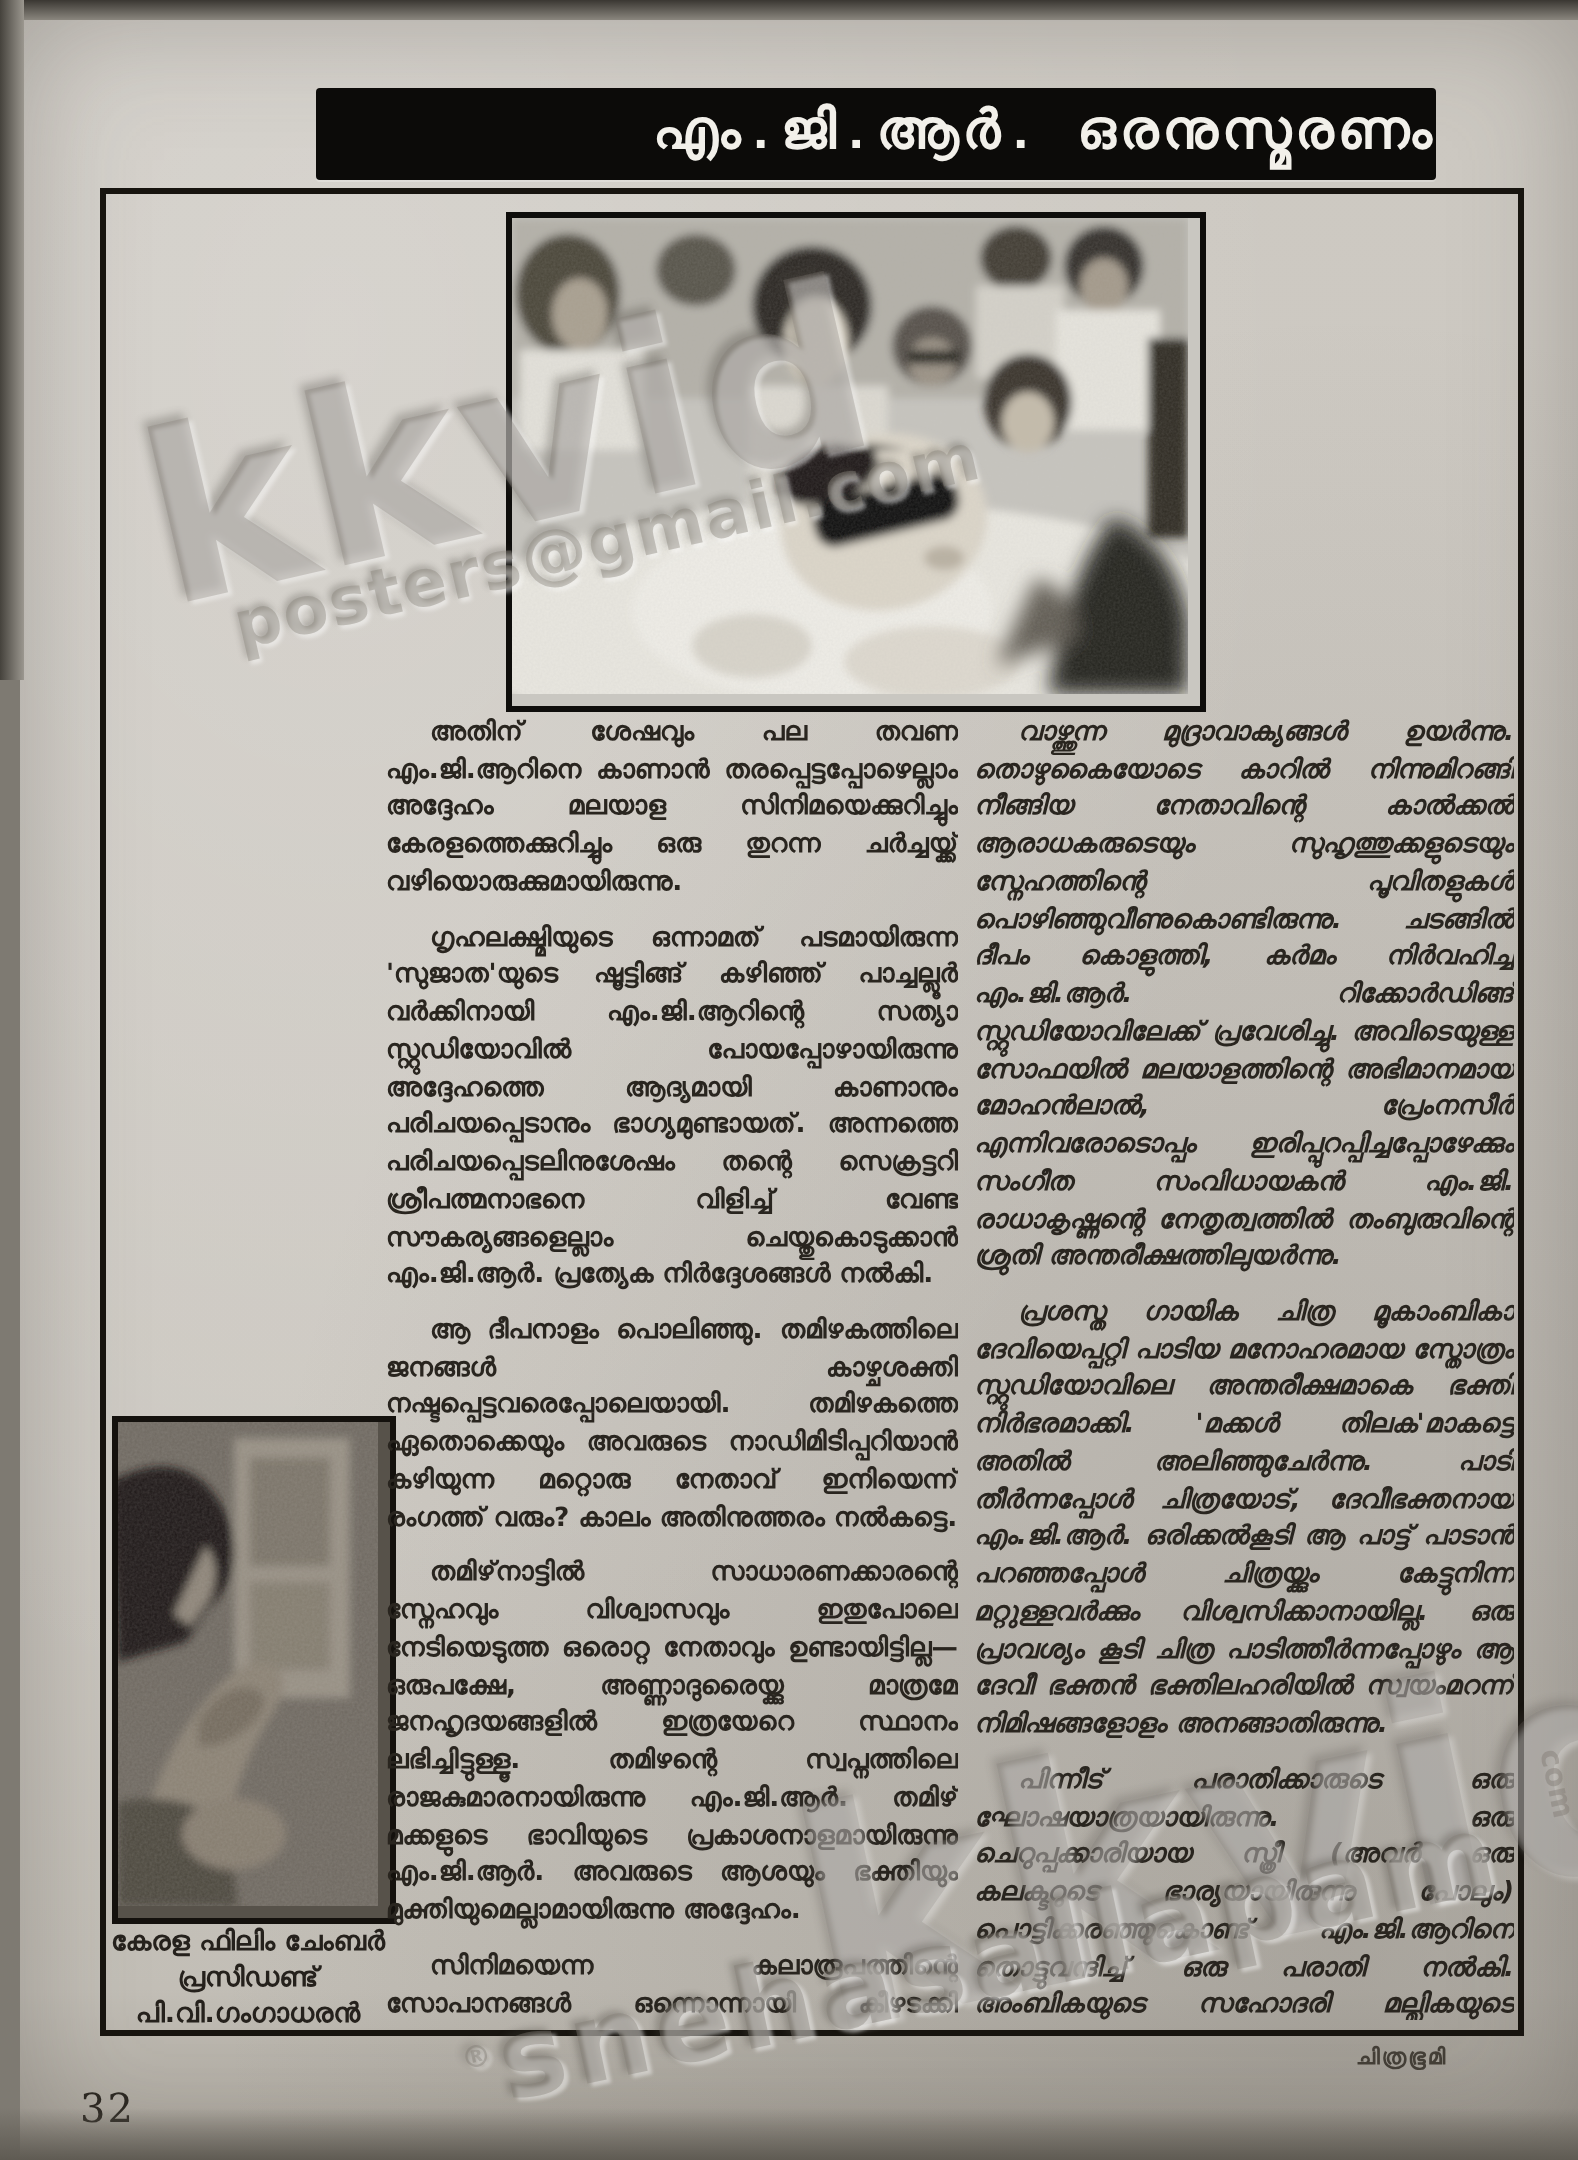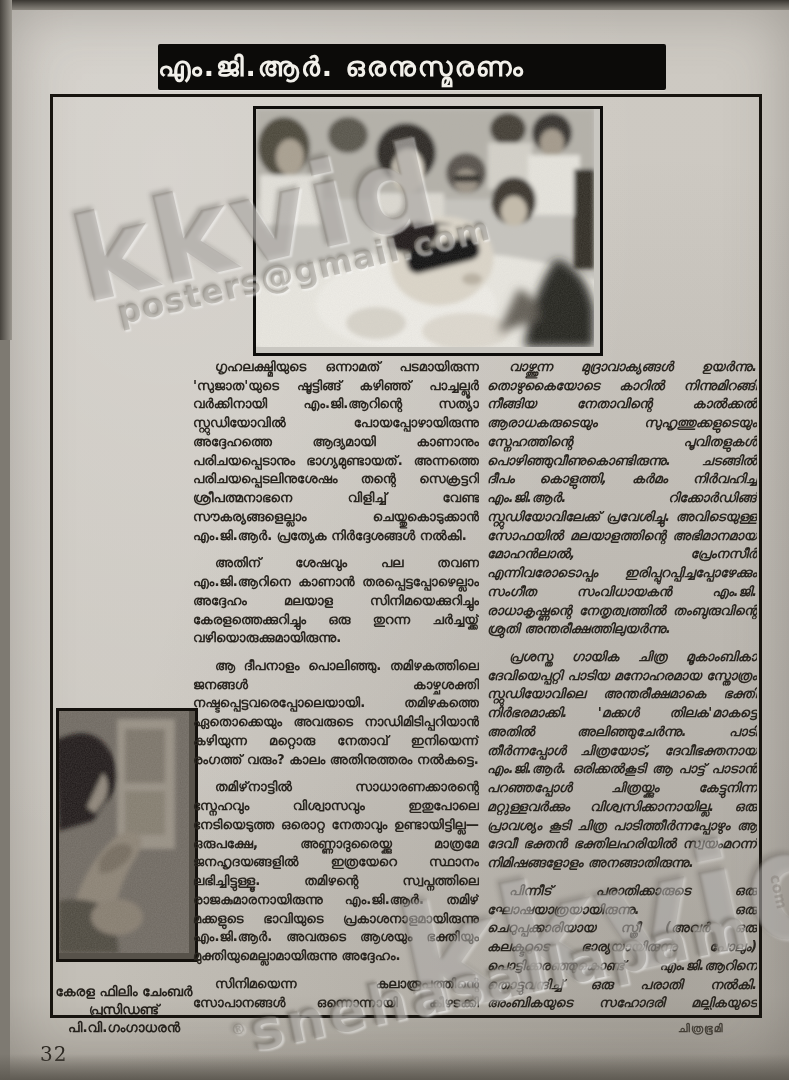--- a/index.html
+++ b/index.html
@@ -16,43 +16,44 @@
       linear-gradient(180deg,#cdc9c2 0%,#ccc8c1 70%,#c2beb6 92%,#a9a49b 100%);
     box-shadow:inset 0 0 60px rgba(80,75,68,0.35);
   }
   .edge-top{position:absolute;left:0;top:0;width:789px;height:10px;
     background:linear-gradient(180deg,#3a3732,#8a867e);}
   .edge-left{position:absolute;left:0;top:0;width:12px;height:340px;
     background:linear-gradient(90deg,#45423c,#9b978f);}
   .edge-bottom{position:absolute;left:0;bottom:0;width:789px;height:26px;
     background:linear-gradient(0deg,#5f5b53,rgba(95,91,83,0));}
   .title-bar{
-    position:absolute;left:148px;top:36px;width:508px;height:46px;
+    position:absolute;left:148px;top:36px;width:560px;height:46px;
     background:#0c0b09;border-radius:2px;
-    display:flex;align-items:center;justify-content:flex-start;
+    display:flex;align-items:center;justify-content:flex-end;
     box-shadow:0 1px 0 rgba(255,255,255,0.25);
+    font-family:Liberation Mono, monospace;
   }
   .title-bar span{
     color:#f2f0ea;font-size:27px;font-weight:bold;letter-spacing:2px;white-space:nowrap;
   }
   .content-frame{
     position:absolute;left:40px;top:86px;width:706px;height:918px;
     border:3px solid #17140f;
   }
   .main-photo{
     position:absolute;left:243px;top:98px;width:344px;height:244px;
     border:3px solid #0e0d0b;background:#c9c7c1;overflow:hidden;
   }
   .side-photo{
     position:absolute;left:46px;top:700px;width:136px;height:248px;
     border:3px solid #14110d;background:#57524a;overflow:hidden;
   }
   .side-caption{
     position:absolute;left:30px;top:954px;width:168px;
-    text-align:center;font-size:13.5px;font-weight:bold;color:#25211c;line-height:1.35;margin-top:20px;
+    text-align:center;font-size:13.5px;font-weight:bold;color:#25211c;line-height:1.35;
   }
   .col{
     position:absolute;top:350px;height:652px;overflow:hidden;
     font-size:13.2px;line-height:1.42;color:#29251f;text-align:justify;font-weight:600;
   }
   .col p{margin:0 0 9px 0;text-indent:22px;}
   .col-left{left:183px;width:286px;}
   .col-right{left:477px;width:270px;font-style:italic;}
   .page-number{
     position:absolute;left:30px;top:1034px;
@@ -193,22 +194,22 @@
     </svg>
   </div>
 
   <div class="side-caption">
     <span>കേരള ഫിലിം ചേംബർ</span><br>
     <span>പ്രസിഡണ്ട്</span><br>
     <span>പി.വി.ഗംഗാധരൻ</span>
   </div>
 
   <div class="col col-left">
+    <p>അതിന് ശേഷവും പല തവണ എം.ജി.ആറിനെ കാണാൻ തരപ്പെട്ടപ്പോഴെല്ലാം അദ്ദേഹം മലയാള സിനിമയെക്കുറിച്ചും കേരളത്തെക്കുറിച്ചും ഒരു തുറന്ന ചർച്ചയ്ക്ക് വഴിയൊരുക്കുമായിരുന്നു.</p>
     <p>ഗൃഹലക്ഷ്മിയുടെ ഒന്നാമത് പടമായിരുന്ന 'സുജാത'യുടെ ഷൂട്ടിങ്ങ് കഴിഞ്ഞ് പാച്ചല്ലൂർ വർക്കിനായി എം.ജി.ആറിന്റെ സത്യാ സ്റ്റുഡിയോവിൽ പോയപ്പോഴായിരുന്നു അദ്ദേഹത്തെ ആദ്യമായി കാണാനും പരിചയപ്പെടാനും ഭാഗ്യമുണ്ടായത്. അന്നത്തെ പരിചയപ്പെടലിനുശേഷം തന്റെ സെക്രട്ടറി ശ്രീപത്മനാഭനെ വിളിച്ച് വേണ്ട സൗകര്യങ്ങളെല്ലാം ചെയ്തുകൊടുക്കാൻ എം.ജി.ആർ. പ്രത്യേക നിർദ്ദേശങ്ങൾ നൽകി.</p>
-    <p>അതിന് ശേഷവും പല തവണ എം.ജി.ആറിനെ കാണാൻ തരപ്പെട്ടപ്പോഴെല്ലാം അദ്ദേഹം മലയാള സിനിമയെക്കുറിച്ചും കേരളത്തെക്കുറിച്ചും ഒരു തുറന്ന ചർച്ചയ്ക്ക് വഴിയൊരുക്കുമായിരുന്നു.</p>
     <p>ആ ദീപനാളം പൊലിഞ്ഞു. തമിഴകത്തിലെ ജനങ്ങൾ കാഴ്ചശക്തി നഷ്ടപ്പെട്ടവരെപ്പോലെയായി. തമിഴകത്തെ ഏതൊക്കെയും അവരുടെ നാഡിമിടിപ്പറിയാൻ കഴിയുന്ന മറ്റൊരു നേതാവ് ഇനിയെന്ന് രംഗത്ത് വരും? കാലം അതിനുത്തരം നൽകട്ടെ.</p>
     <p>തമിഴ്‌നാട്ടിൽ സാധാരണക്കാരന്റെ സ്നേഹവും വിശ്വാസവും ഇതുപോലെ നേടിയെടുത്ത ഒരൊറ്റ നേതാവും ഉണ്ടായിട്ടില്ല—ഒരുപക്ഷേ, അണ്ണാദുരൈയ്ക്കു മാത്രമേ ജനഹൃദയങ്ങളിൽ ഇത്രയേറെ സ്ഥാനം ലഭിച്ചിട്ടുള്ളൂ. തമിഴന്റെ സ്വപ്നത്തിലെ രാജകുമാരനായിരുന്നു എം.ജി.ആർ. തമിഴ് മക്കളുടെ ഭാവിയുടെ പ്രകാശനാളമായിരുന്നു എം.ജി.ആർ. അവരുടെ ആശയും ഭക്തിയും മുക്തിയുമെല്ലാമായിരുന്നു അദ്ദേഹം.</p>
     <p>സിനിമയെന്ന കലാരൂപത്തിന്റെ സോപാനങ്ങൾ ഒന്നൊന്നായി കീഴടക്കി ഒടുവിൽ, സാധാരണക്കാരന്റെ മനസ്സാകുന്ന ശ്രീകോവിലിൽ കയറി സ്ഥാനമുറപ്പിച്ച തമിഴകത്തിന്റെ പ്രിയങ്കരനായ ആ സ്നേഹമൂർത്തി തന്റെ പഴയ സംസാരശേഷി നഷ്ടപ്പെട്ടിട്ട് പോലും കോടിക്കണക്കിൽ ജനതയുടെ ആരാധനാമൂർത്തിയായി നിലക്കൊണ്ടു എന്നത് ചരിത്രത്തിലെ പ്രതിഭാസം തന്നെയാണ്.</p>
 
   </div>
 
   <div class="col col-right">
     <p>വാഴ്ത്തുന്ന മുദ്രാവാക്യങ്ങൾ ഉയർന്നു. തൊഴുകൈയോടെ കാറിൽ നിന്നുമിറങ്ങി നീങ്ങിയ നേതാവിന്റെ കാൽക്കൽ ആരാധകരുടെയും സുഹൃത്തുക്കളുടെയും സ്നേഹത്തിന്റെ പൂവിതളുകൾ പൊഴിഞ്ഞുവീണുകൊണ്ടിരുന്നു. ചടങ്ങിൽ ദീപം കൊളുത്തി, കർമം നിർവഹിച്ച എം.ജി.ആർ. റിക്കോർഡിങ്ങ് സ്റ്റുഡിയോവിലേക്ക് പ്രവേശിച്ചു. അവിടെയുള്ള സോഫയിൽ മലയാളത്തിന്റെ അഭിമാനമായ മോഹൻലാൽ, പ്രേംനസീർ എന്നിവരോടൊപ്പം ഇരിപ്പുറപ്പിച്ചപ്പോഴേക്കും സംഗീത സംവിധായകൻ എം.ജി. രാധാകൃഷ്ണന്റെ നേതൃത്വത്തിൽ തംബുരുവിന്റെ ശ്രുതി അന്തരീക്ഷത്തിലുയർന്നു.</p>
     <p>പ്രശസ്ത ഗായിക ചിത്ര മൂകാംബികാ ദേവിയെപ്പറ്റി പാടിയ മനോഹരമായ സ്തോത്രം സ്റ്റുഡിയോവിലെ അന്തരീക്ഷമാകെ ഭക്തി നിർഭരമാക്കി. 'മക്കൾ തിലക'മാകട്ടെ അതിൽ അലിഞ്ഞുചേർന്നു. പാടി തീർന്നപ്പോൾ ചിത്രയോട്, ദേവീഭക്തനായ എം.ജി.ആർ. ഒരിക്കൽകൂടി ആ പാട്ട് പാടാൻ പറഞ്ഞപ്പോൾ ചിത്രയ്ക്കും കേട്ടുനിന്ന മറ്റുള്ളവർക്കും വിശ്വസിക്കാനായില്ല. ഒരു പ്രാവശ്യം കൂടി ചിത്ര പാടിത്തീർന്നപ്പോഴും ആ ദേവീ ഭക്തൻ ഭക്തിലഹരിയിൽ സ്വയംമറന്ന് നിമിഷങ്ങളോളം അനങ്ങാതിരുന്നു.</p>
     <p>പിന്നീട് പരാതിക്കാരുടെ ഒരു ഘോഷയാത്രയായിരുന്നു. ഒരു ചെറുപ്പക്കാരിയായ സ്ത്രീ (അവർ ഒരു കലക്ടറുടെ ഭാര്യയായിരുന്നു പോലും) പൊട്ടിക്കരഞ്ഞുകൊണ്ട് എം.ജി.ആറിനെ തൊട്ടുവന്ദിച്ച് ഒരു പരാതി നൽകി. അംബികയുടെ സഹോദരി മല്ലികയുടെ കുഞ്ഞിന്റെ നിറുകയിൽ കൈവെച്ച് എം.ജി.ആർ. അനുഗ്രഹിച്ചു. തമിഴിലെ ഇന്നത്തെ ഹരമായ സത്യരാജ് അദ്ദേഹത്തെ വന്ദിച്ച് അനുഗ്രഹം തേടി.</p>

